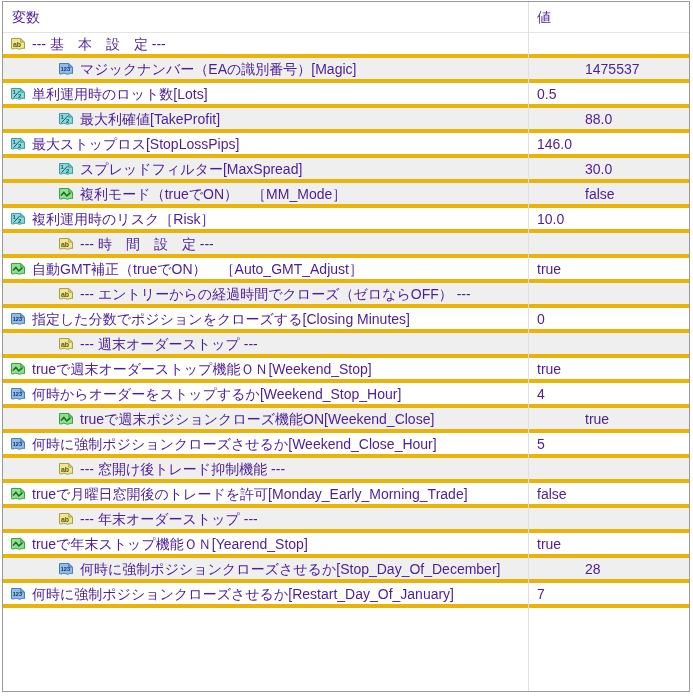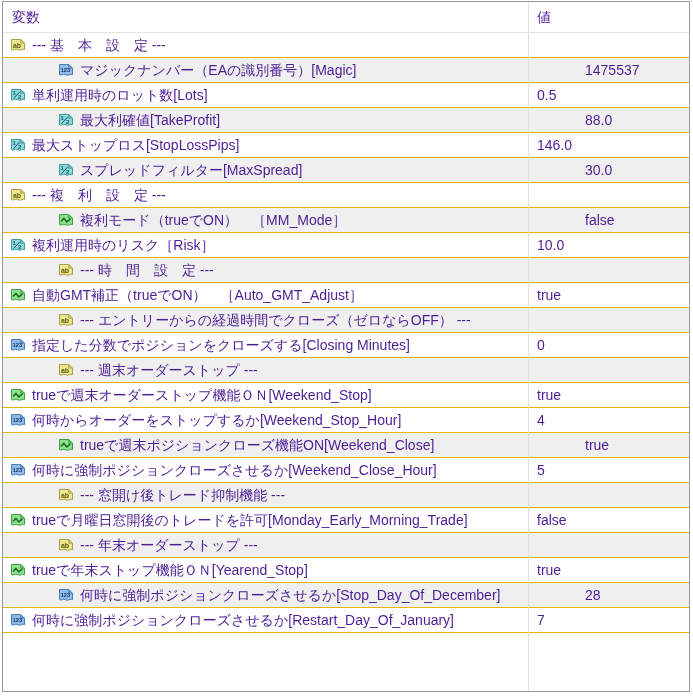--- a/index.html
+++ b/index.html
@@ -20,21 +20,21 @@
   }
   .grid{position:relative;width:100%;height:100%;}
   .col-divider{
     position:absolute;top:0;bottom:0;left:525px;width:1px;
     background:var(--divider,#e0e0e0);
     z-index:5;
   }
   .row{
     display:flex;align-items:stretch;
     height:25px;box-sizing:border-box;
-    border-bottom:1px solid #eab308;
+    border-bottom:4px solid #eab308;
     background:#ffffff;
   }
   .row.striped{background:var(--stripe,#efefef);padding-left:48px;}
   .row.header{height:31px;border-bottom:1px solid #e3e3e3;background:#ffffff;}
   .cell{display:flex;align-items:center;box-sizing:border-box;overflow:hidden;white-space:nowrap;}
   .name-cell{width:525px;padding-left:7px;gap:6px;flex:0 0 auto;}
   .value-cell{flex:1 1 auto;padding-left:9px;}
   .header .name-cell{padding-left:9px;}
   .label,.value-cell,.hdr{
     font-size:14px;color:#4c1d95;line-height:1;
@@ -147,33 +147,20 @@
                 <text x="2.6" y="7.2" font-size="6" font-weight="bold" font-family="Liberation Sans,sans-serif" fill="#0f5e63">1</text>
                 <path d="M3.6 10.6 L9.8 3.8" stroke="#0f5e63" stroke-width="1"></path>
                 <text x="8" y="10.8" font-size="6" font-weight="bold" font-family="Liberation Sans,sans-serif" fill="#0f5e63">2</text>
               </svg>
             </span>
       <span class="label">スプレッドフィルター[MaxSpread]</span>
     </div>
     <div class="cell value-cell">30.0</div>
   </div>
 
-  <div class="row">
-    <div class="cell name-cell">
-      <span class="icon">
-              <svg width="16" height="14" viewBox="0 0 16 14" xmlns="http://www.w3.org/2000/svg">
-                <path d="M1.5 1.5 H10.6 L14.5 5.2 V11.6 Q13.2 10.7 11.4 11.7 Q9.5 12.8 7.7 11.7 Q5.9 10.7 4.1 11.7 Q2.7 12.5 1.5 11.7 Z" fill="#ede792" stroke="#a99f45" stroke-width="1"></path>
-                <path d="M10.6 1.5 V5.2 H14.5 Z" fill="#d9d066" stroke="#a99f45" stroke-width="0.8"></path>
-                <text x="7" y="9.6" text-anchor="middle" font-size="7" font-weight="bold" font-family="Liberation Sans,sans-serif" fill="#5e5813">ab</text>
-              </svg>
-            </span>
-      <span class="label">--- 複　利　設　定 ---</span>
-    </div>
-    <div class="cell value-cell"></div>
-  </div>
 
   <div class="row striped">
     <div class="cell name-cell">
       <span class="icon">
               <svg width="16" height="14" viewBox="0 0 16 14" xmlns="http://www.w3.org/2000/svg">
                 <path d="M1.5 1.5 H10.6 L14.5 5.2 V11.6 Q13.2 10.7 11.4 11.7 Q9.5 12.8 7.7 11.7 Q5.9 10.7 4.1 11.7 Q2.7 12.5 1.5 11.7 Z" fill="#90e092" stroke="#3fa042" stroke-width="1"></path>
                 <path d="M10.6 1.5 V5.2 H14.5 Z" fill="#6fcb72" stroke="#3fa042" stroke-width="0.8"></path>
                 <polyline points="3,8.6 5.9,5.4 8.8,8.9 12.4,5.9" fill="none" stroke="#1c6b1e" stroke-width="1.5"></polyline>
               </svg>
             </span>

